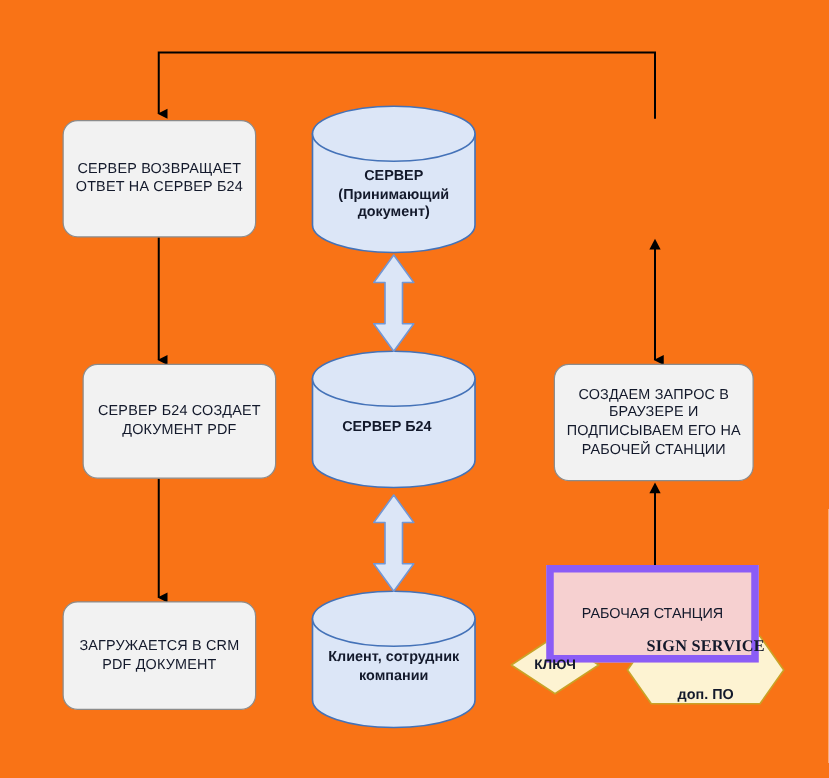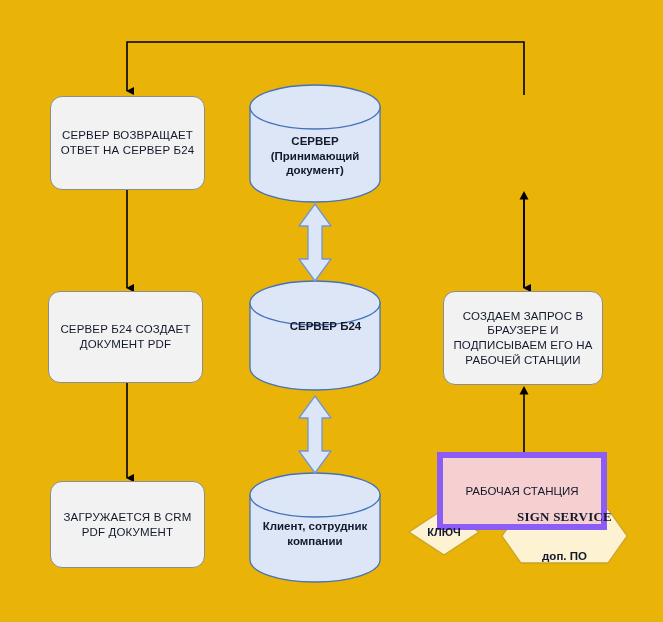--- a/index.html
+++ b/index.html
@@ -8,21 +8,21 @@
     padding: 0;
     background: #ffffff;
   }
   body {
     font-family: "Liberation Sans", sans-serif;
   }
   #canvas {
     position: relative;
     width: 663px;
     height: 622px;
-    background: #eab308;
+    background: #f97316;
     overflow: hidden;
   }
   #svg-layer {
     position: absolute;
     left: 0;
     top: 0;
     width: 663px;
     height: 622px;
   }
   .node {
@@ -185,21 +185,21 @@
     </g>
   </svg>
 
   <div class="node proc" style="left:50px; top:96px; width:155px; height:94px;">
     <span>
       <span class="nl">СЕРВЕР ВОЗВРАЩАЕТ</span>
       <span class="nl">ОТВЕТ НА СЕРВЕР Б24</span>
     </span>
   </div>
 
-  <div class="node proc" style="left:48px; top:291px; width:155px; height:92px;">
+  <div class="node proc" style="left:66px; top:291px; width:155px; height:92px;">
     <span>
       <span class="nl">СЕРВЕР Б24 СОЗДАЕТ</span>
       <span class="nl">ДОКУМЕНТ PDF</span>
     </span>
   </div>
 
   <div class="node proc" style="left:50px; top:481px; width:155px; height:87px;">
     <span>
       <span class="nl">ЗАГРУЖАЕТСЯ В CRM</span>
       <span class="nl">PDF ДОКУМЕНТ</span>
@@ -207,21 +207,21 @@
   </div>
 
   <div class="node cyl" style="left:250px; top:125px; width:130px; height:62px;">
     <span class="cyl-label">
       <span class="nl">СЕРВЕР</span>
       <span class="nl">(Принимающий</span>
       <span class="nl">документ)</span>
     </span>
   </div>
 
-  <div class="node cyl" style="left:250px; top:306px; width:119px; height:40px;margin-left:16px;">
+  <div class="node cyl" style="left:250px; top:322px; width:119px; height:40px;">
     <span class="cyl-label">
       <span class="nl">СЕРВЕР Б24</span>
     </span>
   </div>
 
   <div class="node cyl" style="left:248px; top:512px; width:134px; height:44px;">
     <span class="cyl-label">
       <span class="nl">Клиент, сотрудник</span>
       <span class="nl">компании</span>
     </span>

